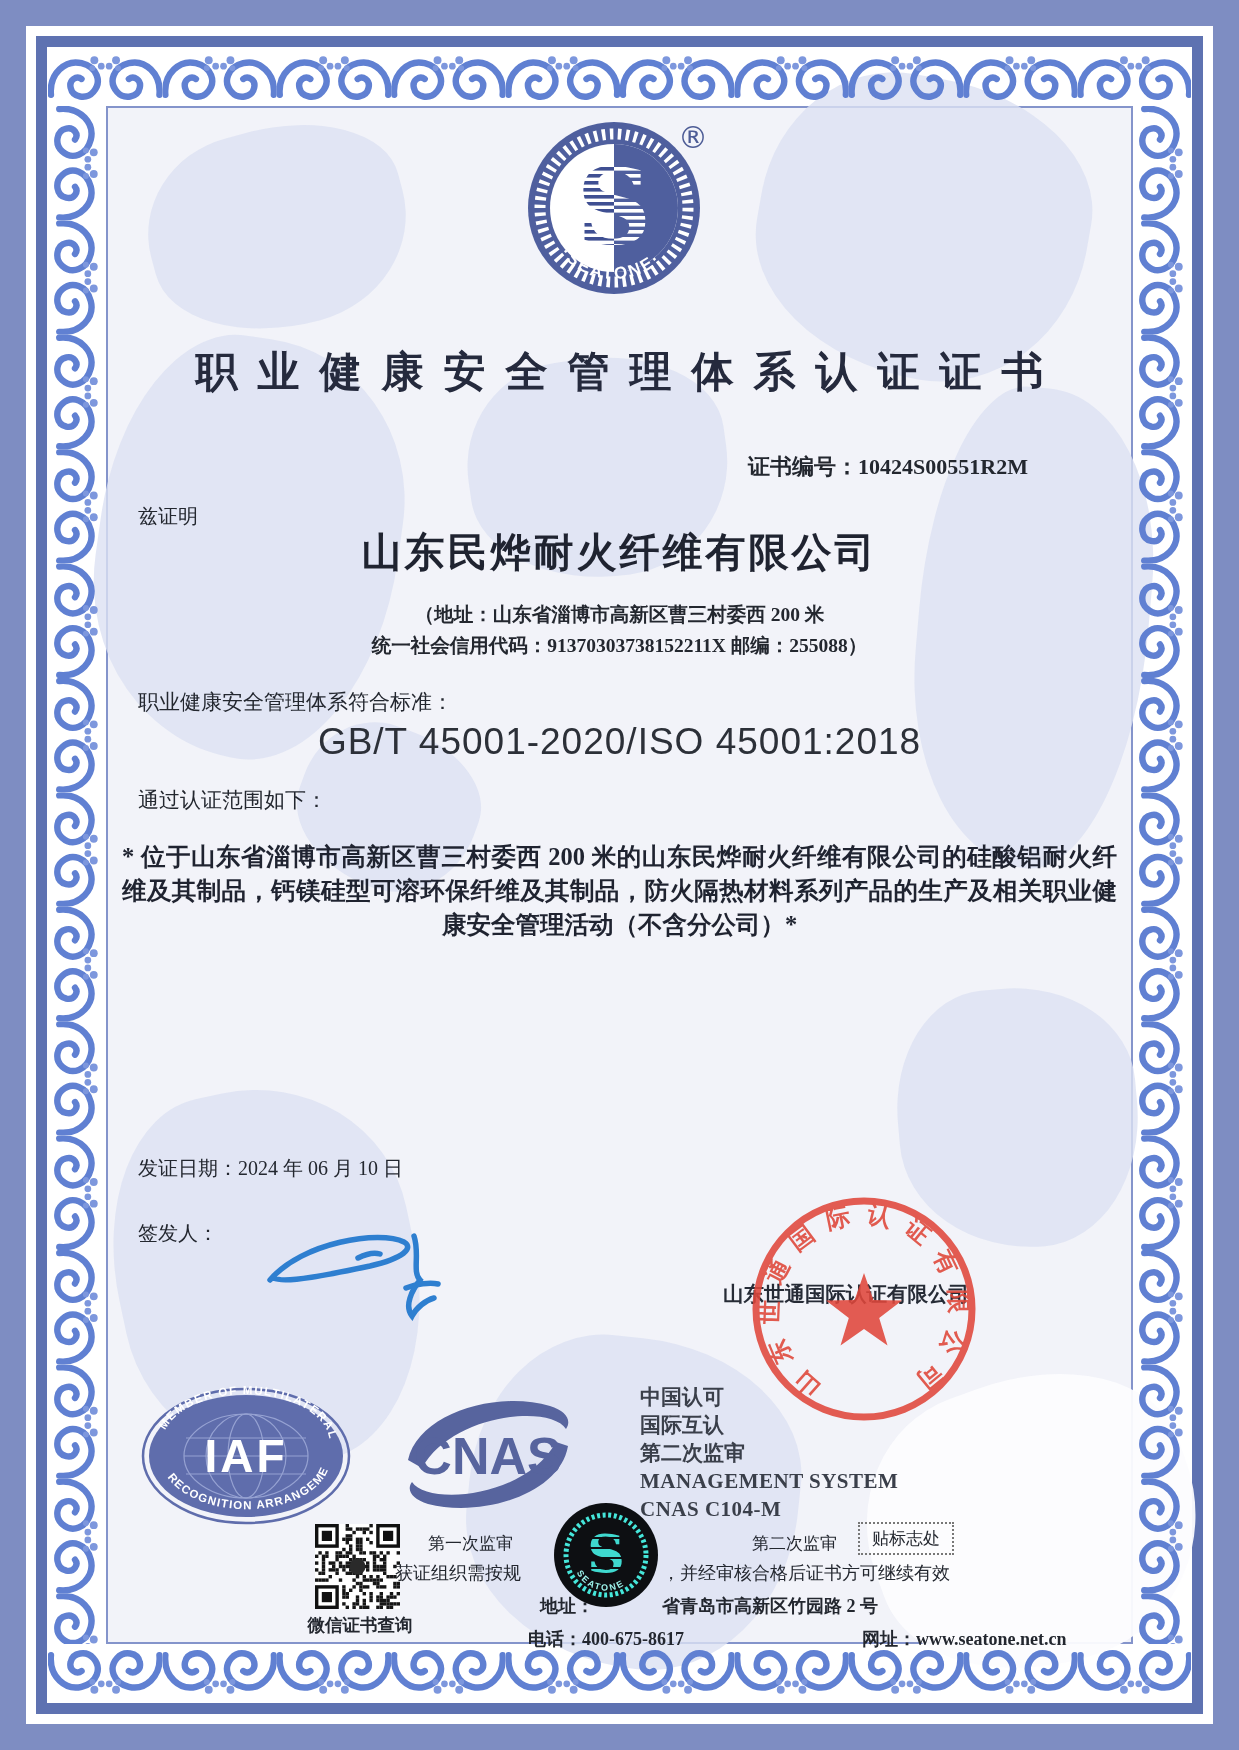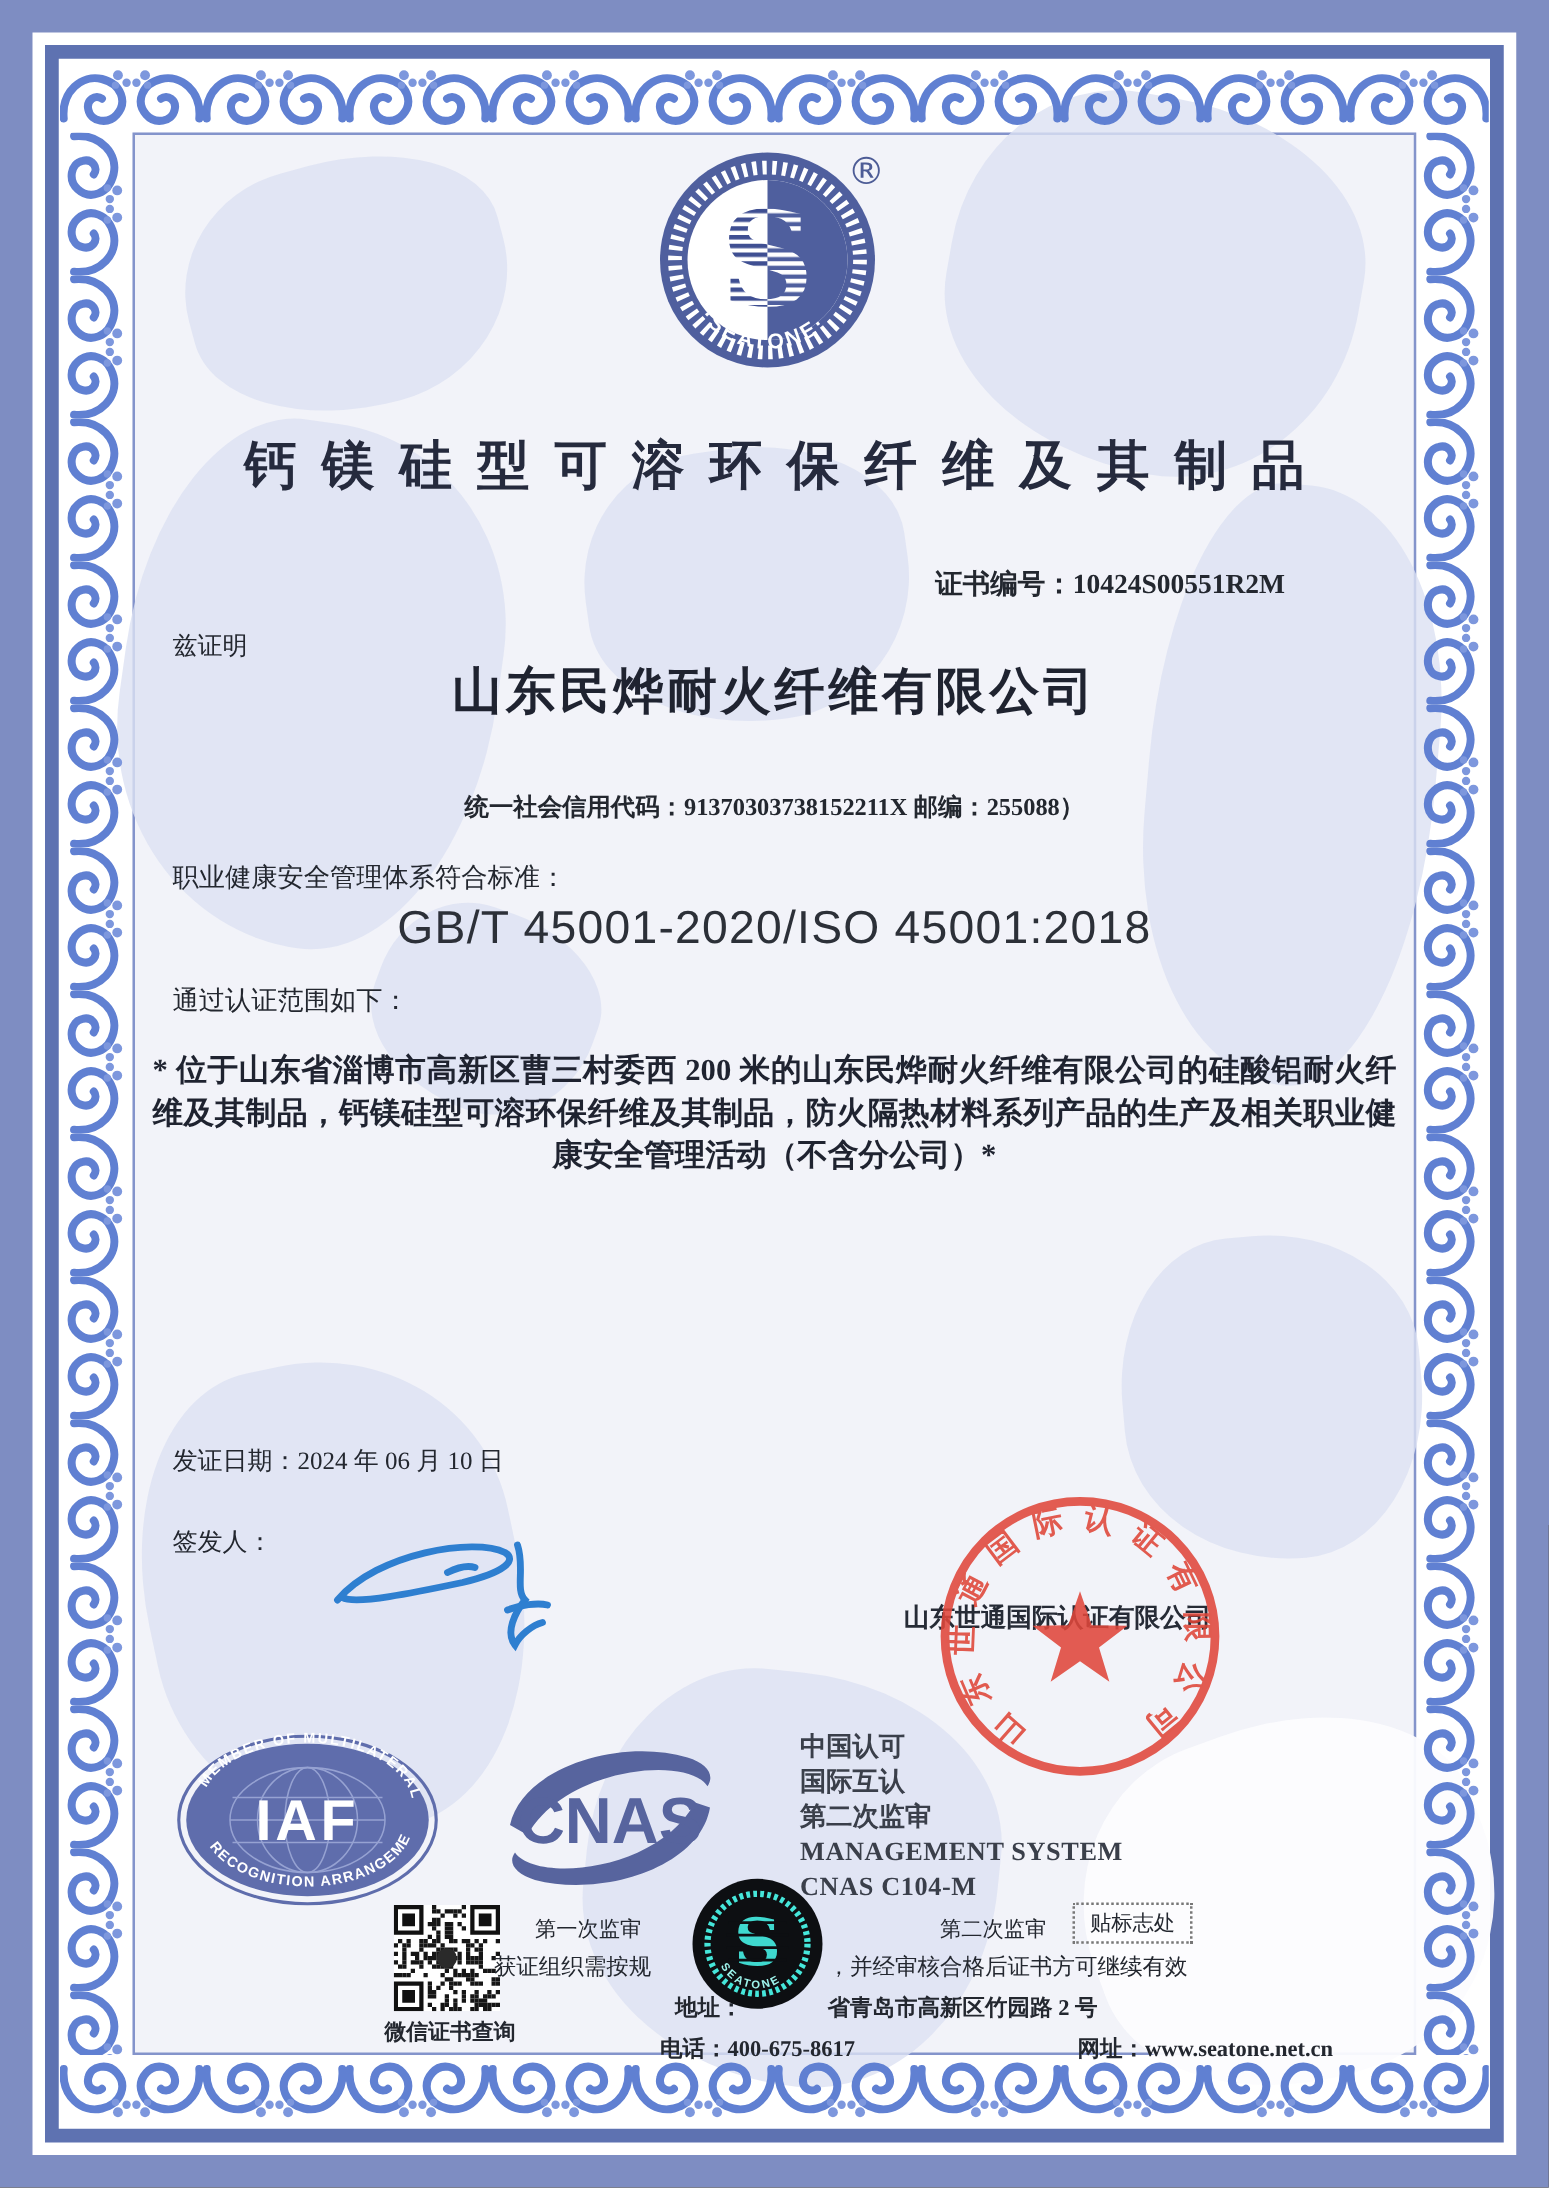--- a/index.html
+++ b/index.html
@@ -214,26 +214,27 @@
       <path d="M90,26 A64,64 0 0 1 90,154 Z" fill="#4f5f9e"></path>
       <text x="90" y="126" font-family="'DejaVu Serif','Liberation Serif',serif" font-size="104" font-weight="700" text-anchor="middle" fill="url(#stripeD)" clip-path="url(#clipL)">S</text>
       <text x="90" y="126" font-family="'DejaVu Serif','Liberation Serif',serif" font-size="104" font-weight="700" text-anchor="middle" fill="url(#stripeL)" clip-path="url(#clipR)">S</text>
       <path id="seatArc" d="M31.4,129.2 A70,70 0 0 0 148.6,129.2" fill="none"></path>
       <text font-family="'Liberation Sans','DejaVu Sans',sans-serif" font-size="17" font-weight="700" fill="#ffffff" letter-spacing="2.5">
         <textPath href="#seatArc" startOffset="8">·SEATONE·</textPath>
       </text>
     </svg>
     <div class="abs" id="reg">®</div>
 
-    <div class="abs ctr" id="title">钙镁硅型可溶环保纤维及其制品</div>
+    <div class="abs ctr" id="title">职业健康安全管理体系认证证书</div>
     <div class="abs" id="certno">
       <span>证书编号：</span><span>10424S00551R2M</span>
     </div>
     <div class="abs" id="intro">兹证明</div>
     <div class="abs ctr" id="company">山东民烨耐火纤维有限公司</div>
+    <div class="abs ctr" id="addr1">（地址：山东省淄博市高新区曹三村委西 200 米</div>
     <div class="abs ctr" id="addr2">统一社会信用代码：91370303738152211X 邮编：255088）</div>
     <div class="abs" id="stdlabel">职业健康安全管理体系符合标准：</div>
     <div class="abs ctr" id="std">GB/T 45001-2020/ISO 45001:2018</div>
     <div class="abs" id="scopelabel">通过认证范围如下：</div>
     <div class="abs" id="scope">* 位于山东省淄博市高新区曹三村委西 200 米的山东民烨耐火纤维有限公司的硅酸铝耐火纤维及其制品，钙镁硅型可溶环保纤维及其制品，防火隔热材料系列产品的生产及相关职业健康安全管理活动（不含分公司）*</div>
     <div class="abs" id="issued">发证日期：2024 年 06 月 10 日</div>
     <div class="abs" id="signer">签发人：</div>
 
     <svg class="abs" id="signature" width="200" height="95" viewBox="0 0 200 95">
       <g fill="none" stroke="#2e7fd0" stroke-width="5.5" stroke-linecap="round">

